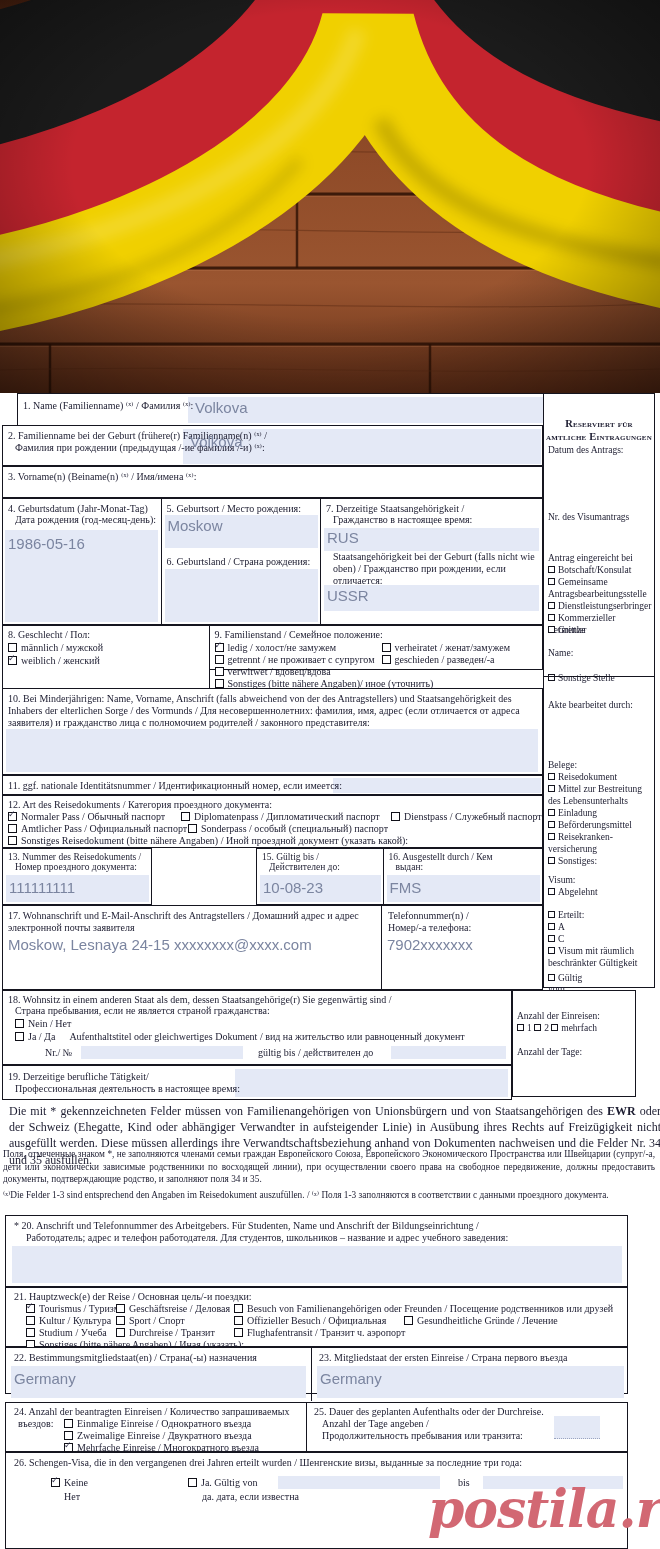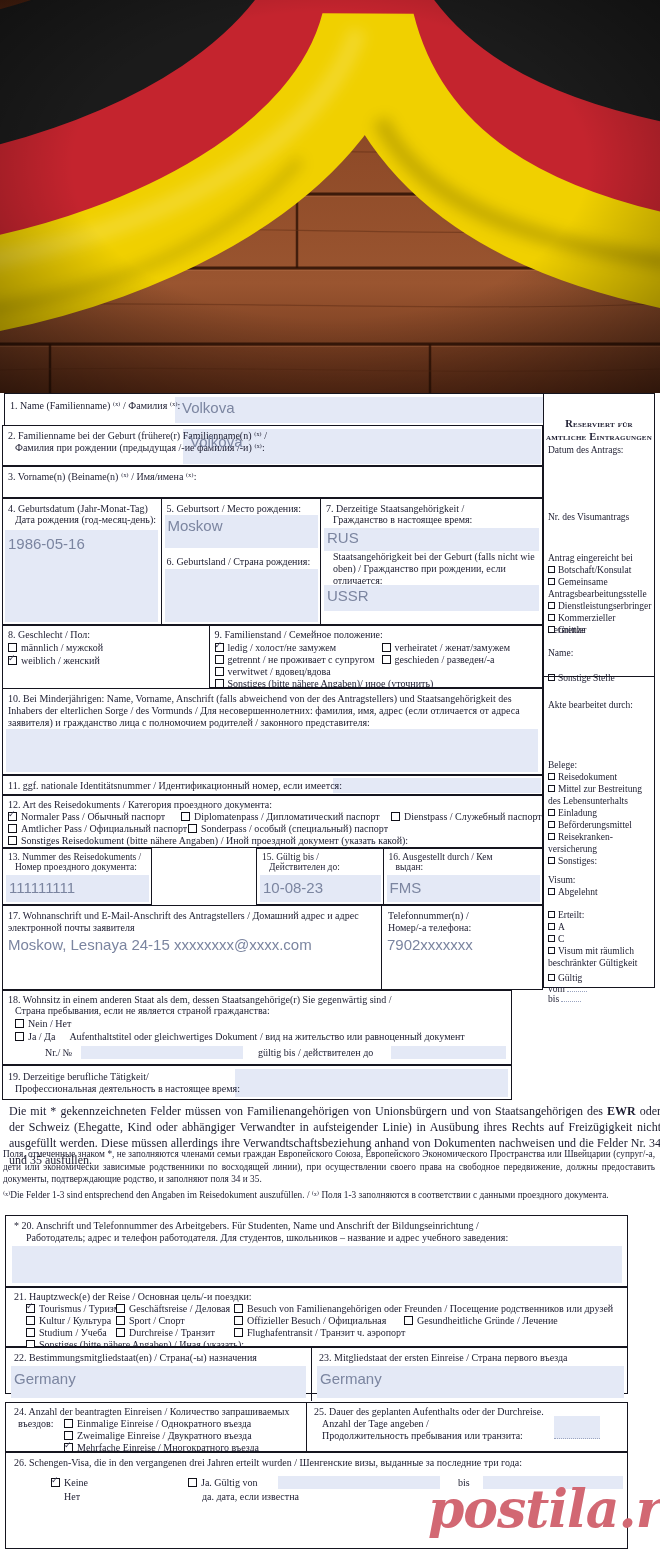--- a/index.html
+++ b/index.html
@@ -80,21 +80,21 @@
       <path d="M-20,287 C150,255 332,165 368,25 C404,170 530,235 685,265" stroke="#f0d000" stroke-width="94"></path>
       <path d="M-20,262 C150,232 320,150 358,30" stroke="#ffffff" stroke-opacity="0.16" stroke-width="18" filter="url(#soft)"></path>
       <path d="M380,120 C420,200 520,242 670,262" stroke="#000000" stroke-opacity="0.18" stroke-width="16" filter="url(#soft)"></path>
       <path d="M-15,310 C120,290 230,240 300,160" stroke="#000000" stroke-opacity="0.15" stroke-width="10" filter="url(#soft)"></path>
     </g>
     <rect width="660" height="393" fill="url(#vig)"></rect>
   </svg>
 
   <div class="form">
 
-    <div class="row" style="left:4px;top:0;width:541px;height:40px">
+    <div class="row" style="left:17px;top:0;width:541px;height:40px">
       <div class="bg" style="left:170px;top:3px;width:368px;height:26px"></div>
       <span class="lbl" style="left:5px;top:6px">1. Name (Familienname) ⁽ˣ⁾ / Фамилия ⁽ˣ⁾:</span>
       <span class="val" style="left:177px;top:5px">Volkova</span>
     </div>
 
     <div class="row" style="left:2px;top:32px;width:541px;height:41px">
       <div class="bg" style="left:180px;top:3px;width:358px;height:35px"></div>
       <span class="lbl" style="left:5px;top:4px">2. Familienname bei der Geburt (frühere(r) Familienname(n) ⁽ˣ⁾ /</span>
       <span class="lbl" style="left:12px;top:16px">Фамилия при рождении (предыдущая /-ие фамилия /-и) ⁽ˣ⁾:</span>
       <span class="val" style="left:187px;top:7px">Volkova</span>
@@ -125,21 +125,21 @@
       <span class="val" style="left:6px;top:30px">RUS</span>
       <span class="lblw" style="left:12px;top:52px;width:205px">Staatsangehörigkeit bei der Geburt (falls nicht wie oben) / Гражданство при рождении, если отличается:</span>
       <span class="val" style="left:6px;top:88px">USSR</span>
     </div>
 
     <div class="row" style="left:2px;top:232px;width:208px;height:77px">
       <span class="lbl" style="left:5px;top:3px">8. Geschlecht / Пол:</span>
       <span class="opt" style="left:5px;top:16px"><span class="cb"></span><span>männlich / мужской</span></span>
       <span class="opt" style="left:5px;top:29px"><span class="cb checked"></span><span>weiblich / женский</span></span>
     </div>
-    <div class="row" style="left:208.5px;top:232px;width:334.5px;height:63px">
+    <div class="row" style="left:208.5px;top:232px;width:334.5px;height:45px">
       <span class="lbl" style="left:5px;top:3px">9. Familienstand / Семейное положение:</span>
       <span class="opt" style="left:5px;top:16px"><span class="cb checked"></span><span>ledig / холост/не замужем</span></span>
       <span class="opt" style="left:5px;top:28px"><span class="cb"></span><span>getrennt / не проживает с супругом</span></span>
       <span class="opt" style="left:5px;top:40px"><span class="cb"></span><span>verwitwet / вдовец/вдова</span></span>
       <span class="opt" style="left:5px;top:52px"><span class="cb"></span><span>Sonstiges (bitte nähere Angaben)/ иное (уточнить)</span></span>
       <span class="opt" style="left:172px;top:16px"><span class="cb"></span><span>verheiratet / женат/замужем</span></span>
       <span class="opt" style="left:172px;top:28px"><span class="cb"></span><span>geschieden / разведен/-а</span></span>
     </div>
 
     <div class="row" style="left:2px;top:295px;width:541px;height:87px">
@@ -235,20 +235,25 @@
       <span class="sb" style="left:4px;top:477px"><span class="scb"></span><span>Abgelehnt</span></span>
       <span class="sb" style="left:4px;top:500px"><span class="scb"></span><span>Erteilt:</span></span>
       <span class="sb" style="left:4px;top:512px"><span class="scb"></span><span>A</span></span>
       <span class="sb" style="left:4px;top:524px"><span class="scb"></span><span>C</span></span>
       <span class="sb" style="left:4px;top:536px;width:105px"><span class="scb"></span><span>Visum mit räumlich beschränkter Gültigkeit</span></span>
       <span class="sb" style="left:4px;top:563px"><span class="scb"></span><span>Gültig</span></span>
       <span class="sb" style="left:4px;top:574px"><span>vom</span> <span class="dots" style="display:inline-block;width:20px"></span></span>
       <span class="sb" style="left:4px;top:584px"><span>bis</span> <span class="dots" style="display:inline-block;width:20px"></span></span>
     </div>
 
+    <div class="row" style="left:512px;top:597px;width:124px;height:107px">
+      <span class="sb" style="left:4px;top:4px">Anzahl der Einreisen:</span>
+      <span class="sb" style="left:4px;top:16px"><span class="scb"></span><span>1</span> <span class="scb"></span><span>2</span> <span class="scb"></span><span>mehrfach</span></span>
+      <span class="sb" style="left:4px;top:40px">Anzahl der Tage:</span>
+    </div>
 
     <div class="lblw" style="left:9px;top:710px;width:652px;font-size:12px;text-align:justify;line-height:1.35">
       <span>Die mit * gekennzeichneten Felder müssen von Familienangehörigen von Unionsbürgern und von Staatsangehörigen des </span><b>EWR</b><span> oder der Schweiz (Ehegatte, Kind oder abhängiger Verwandter in aufsteigender Linie) in Ausübung ihres Rechts auf Freizügigkeit nicht ausgefüllt werden. Diese müssen allerdings ihre Verwandtschaftsbeziehung anhand von Dokumenten nachweisen und die Felder Nr. 34 und 35 ausfüllen.</span>
     </div>
     <div class="lblw" style="left:3px;top:755px;width:652px;font-size:9.3px;text-align:justify;line-height:1.35">Поля, отмеченные знаком *, не заполняются членами семьи граждан Европейского Союза, Европейского Экономического Пространства или Швейцарии (супруг/-а, дети или экономически зависимые родственники по восходящей линии), при осуществлении своего права на свободное передвижение, должны предоставить документы, подтверждающие родство, и заполняют поля 34 и 35.</div>
     <div class="lblw" style="left:3px;top:797px;width:652px;font-size:9.3px">⁽ˣ⁾Die Felder 1-3 sind entsprechend den Angaben im Reisedokument auszufüllen. / ⁽ˣ⁾ Поля 1-3 заполняются в соответствии с данными проездного документа.</div>
 
     <div class="row" style="left:5px;top:822px;width:623px;height:72px">
       <div class="bg" style="left:6px;top:30px;width:610px;height:37px"></div>
       <span class="lbl" style="left:8px;top:4px">* 20. Anschrift und Telefonnummer des Arbeitgebers. Für Studenten, Name und Anschrift der Bildungseinrichtung /</span>

